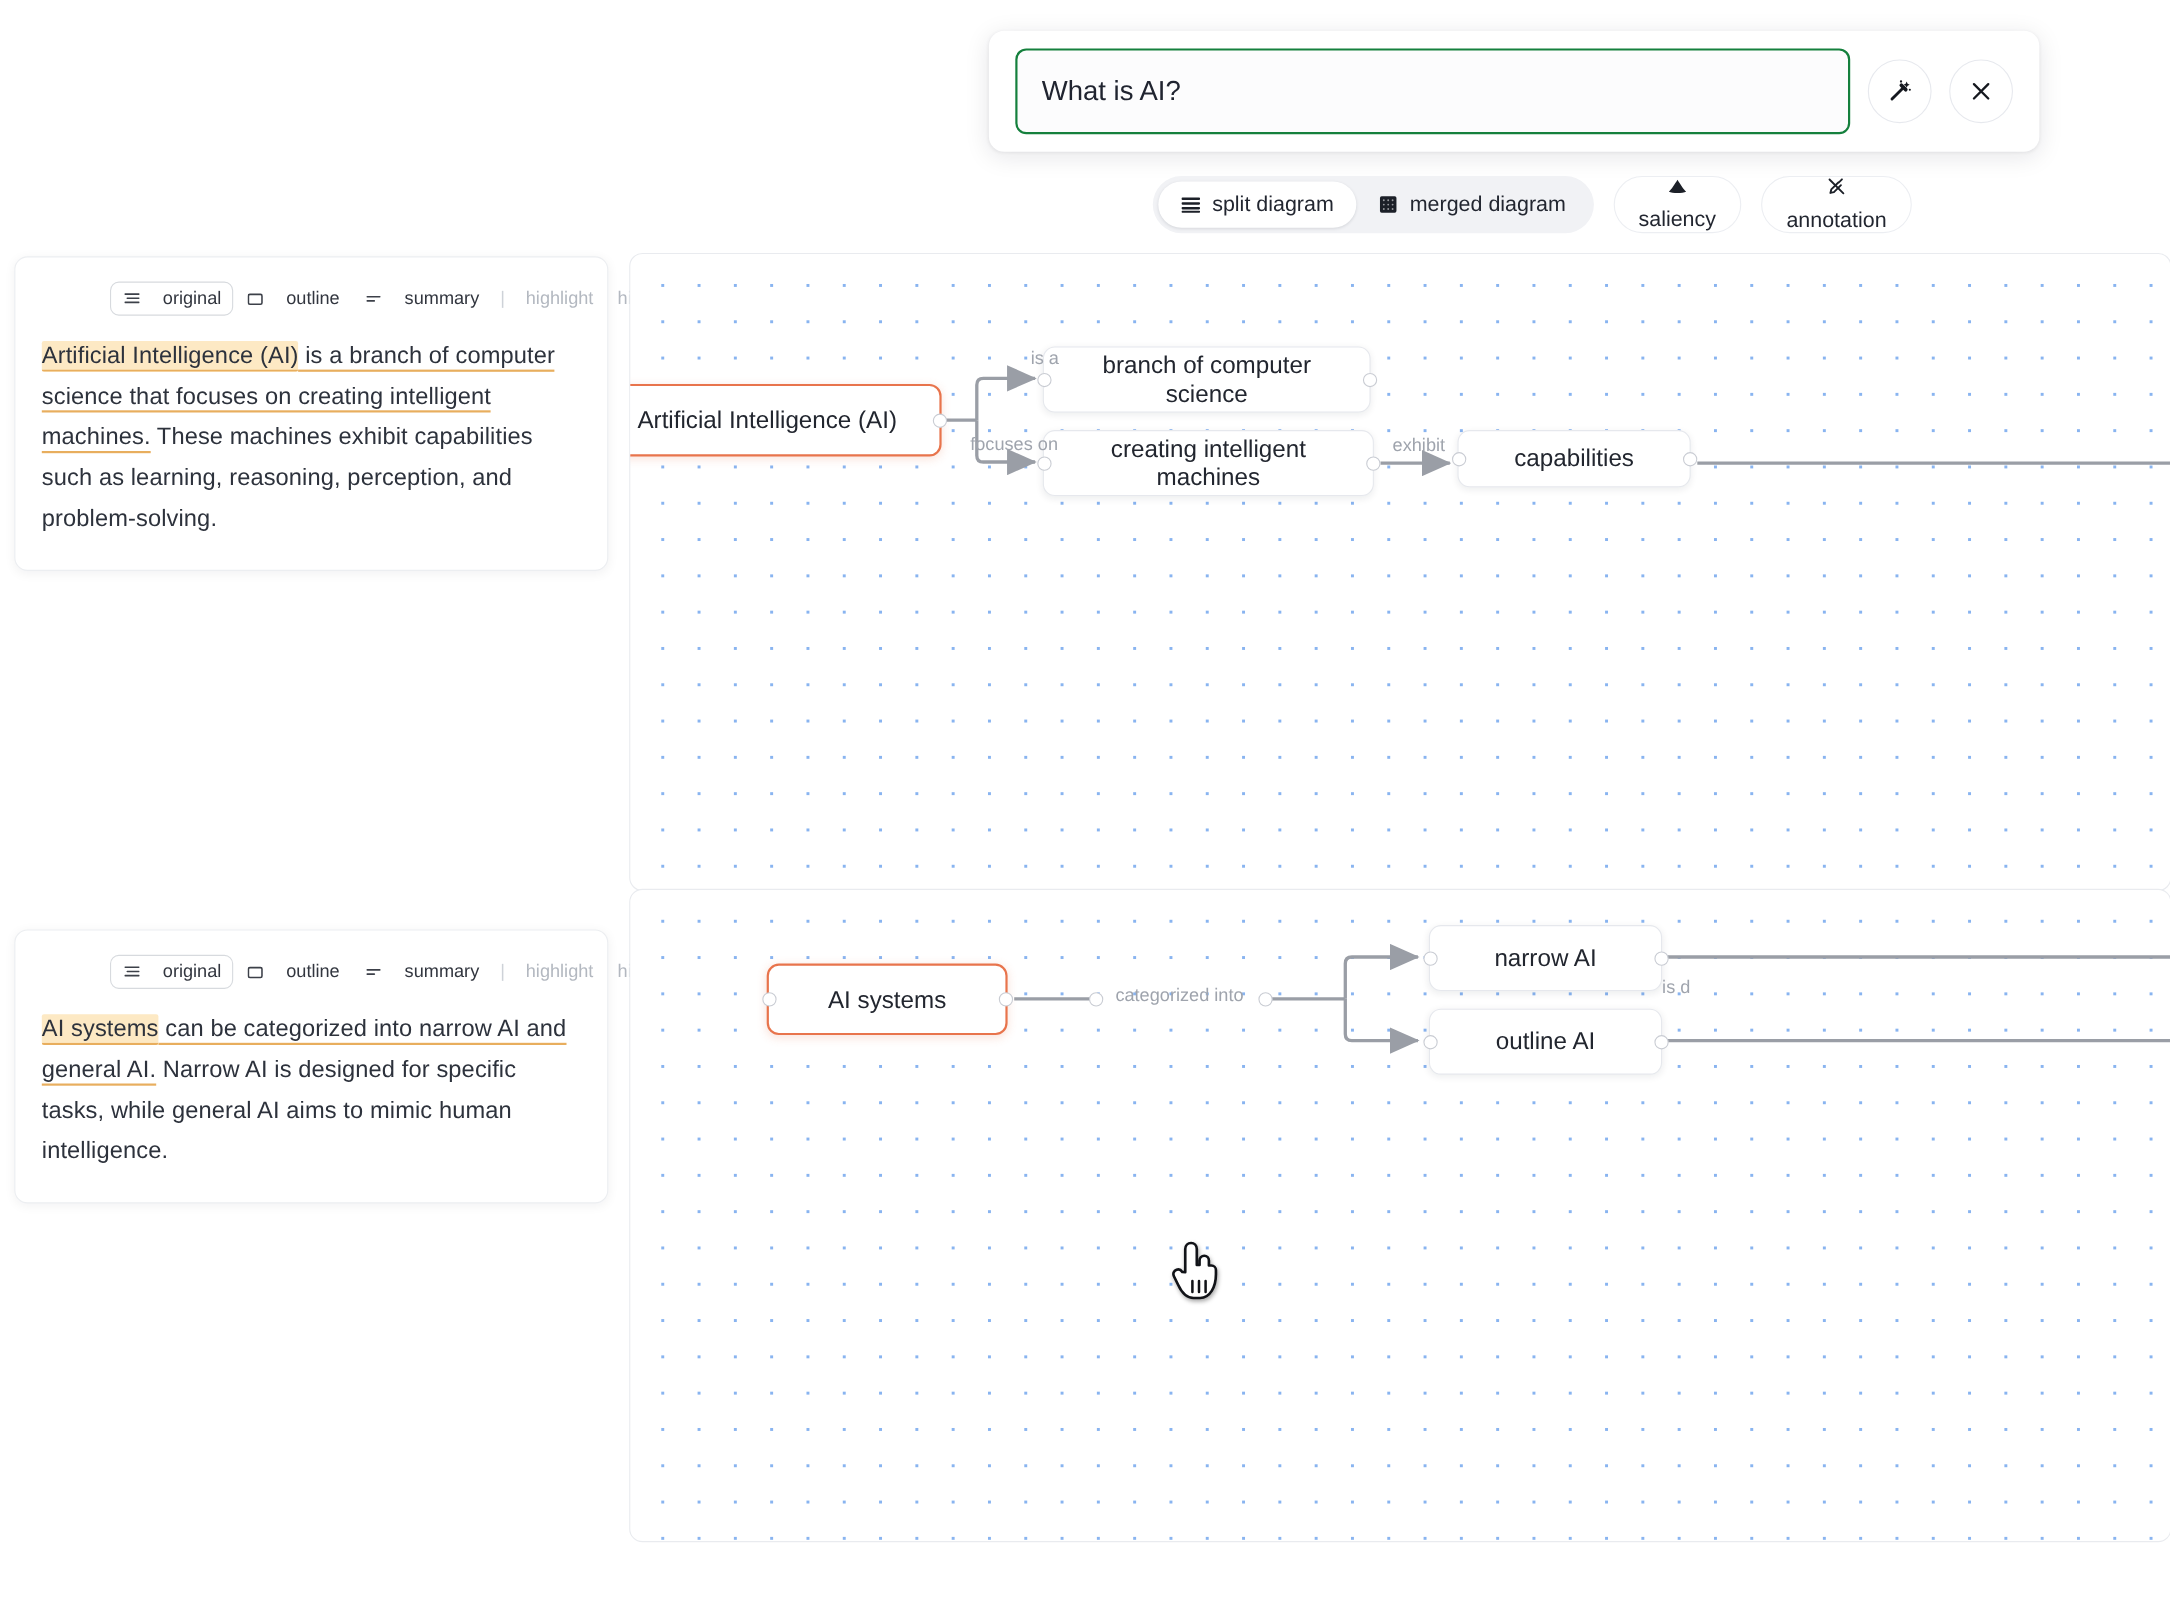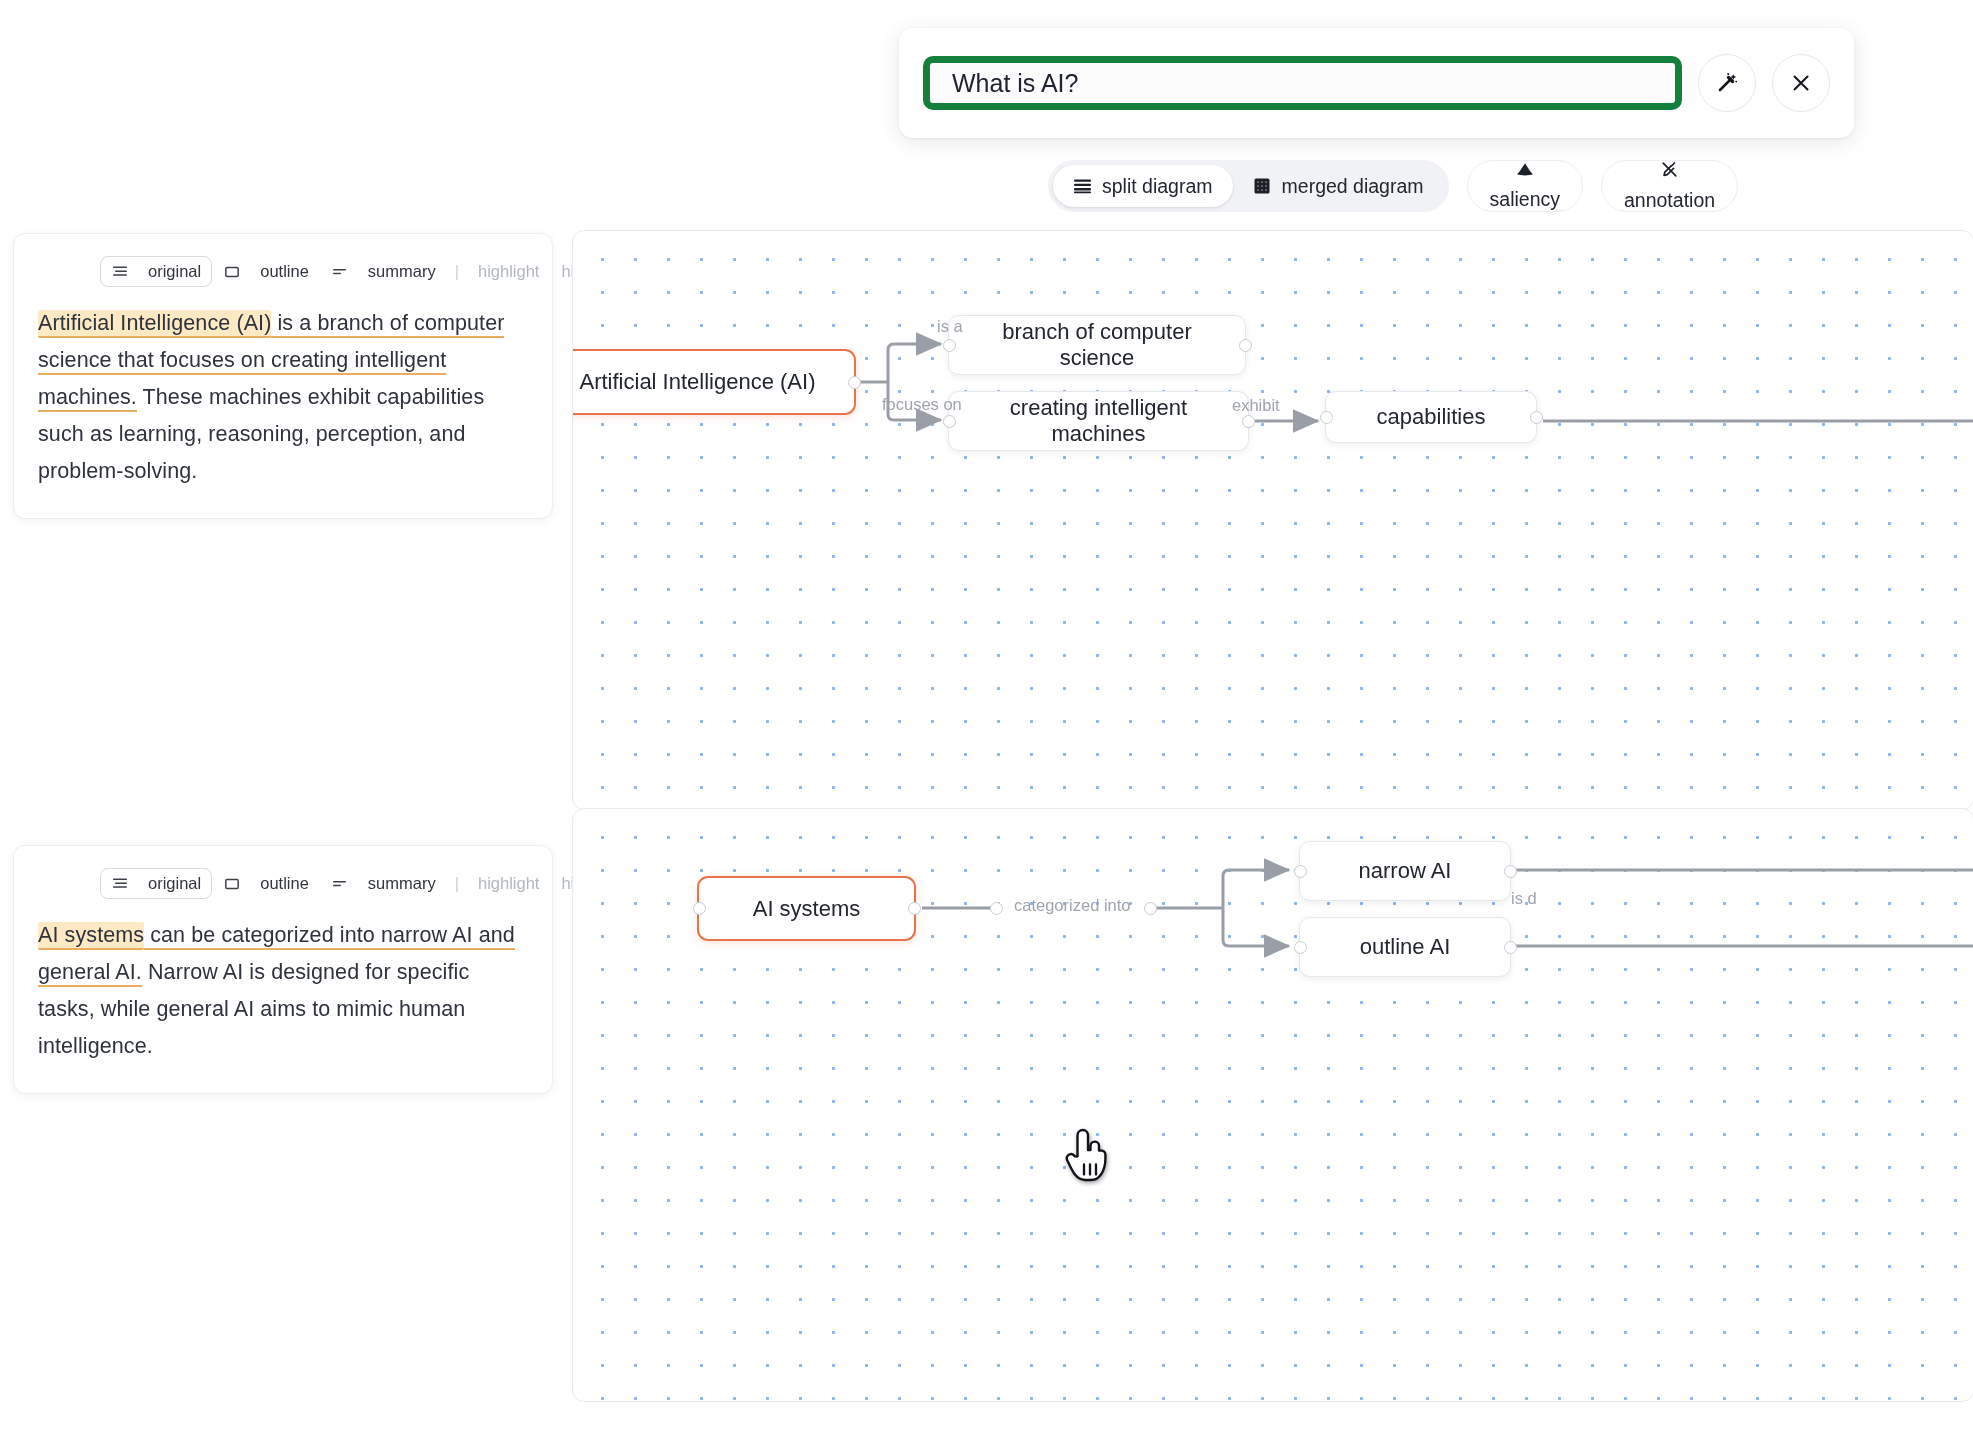--- a/index.html
+++ b/index.html
@@ -29,22 +29,22 @@
     border-radius: 14px;
     box-shadow: 0 4px 22px rgba(16,24,40,0.10), 0 1px 3px rgba(16,24,40,0.06);
     display: flex;
     align-items: center;
     padding: 0 24px;
     gap: 16px;
   }
 
   .search-input {
     flex: 1;
-    height: 54px;
-    border: 7px solid #15803d;
+    height: 78px;
+    border: 2px solid #15803d;
     border-radius: 10px;
     background: #fcfcfd;
     padding: 0 22px;
     font-family: "Liberation Sans", sans-serif;
     font-size: 25px;
     color: #202430;
     outline: none;
   }
   .search-input::placeholder { color: #9aa1ad; }
 
@@ -439,21 +439,21 @@
 
     <path d="M315,151 L315,183 Q315,189 321,189 L368,189" stroke="#9a9ea6" stroke-width="3" fill="none" marker-end="url(#ah1)"></path>
 
     <path d="M682,190 L745,190" stroke="#9a9ea6" stroke-width="3" fill="none" marker-end="url(#ah1)"></path>
 
     <path d="M970,190 L1400,190" stroke="#9a9ea6" stroke-width="3" fill="none"></path>
   </svg>
 
   <div class="edge-label" style="left:330px; top:86px;margin-left:34px;">is a</div>
   <div class="edge-label" style="left:309px; top:164px;">focuses on</div>
-  <div class="edge-label" style="left:659px; top:165px;text-align:right;">exhibit</div>
+  <div class="edge-label" style="left:693px; top:165px;text-align:right;">exhibit</div>
 
   <div class="node root" style="left:-34px; top:118px; width:317px; height:66px;">
 
     <span>Artificial Intelligence (AI)</span>
     <span class="handle r"></span>
   </div>
 
   <div class="node" style="left:375px; top:84px; width:298px; height:60px;">
     <span class="handle l"></span>
     <span>branch of computer science</span>

